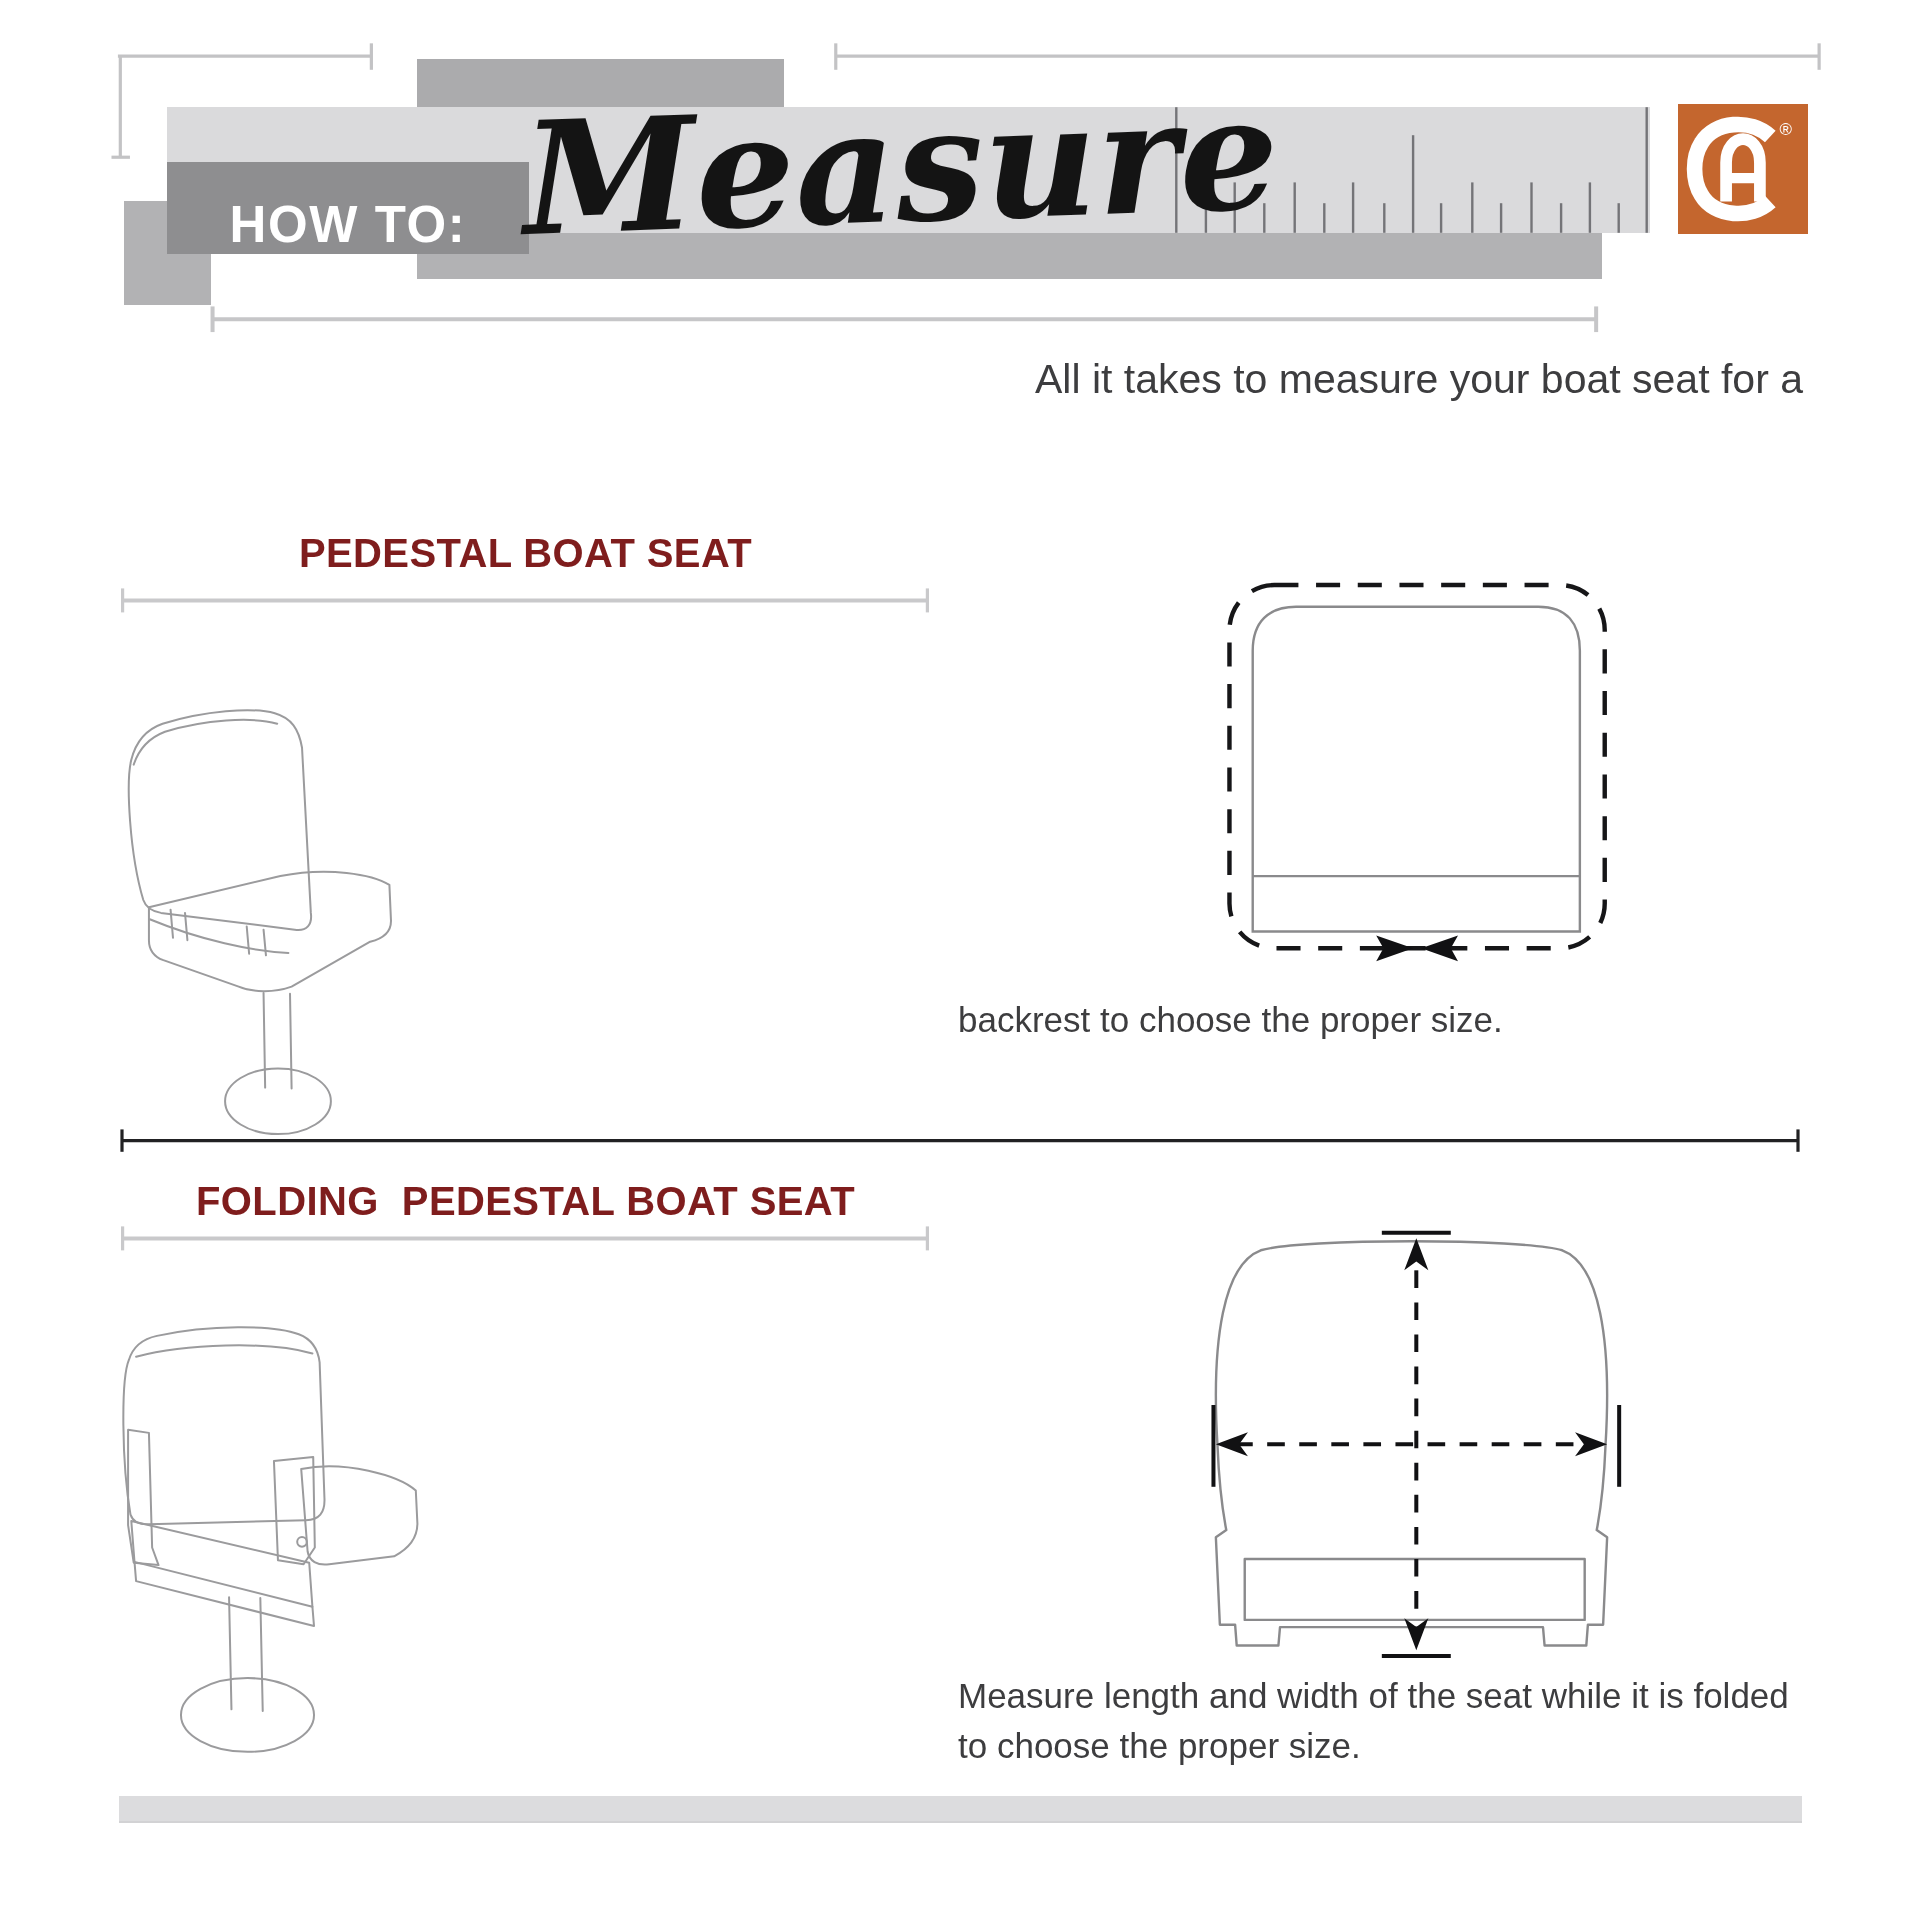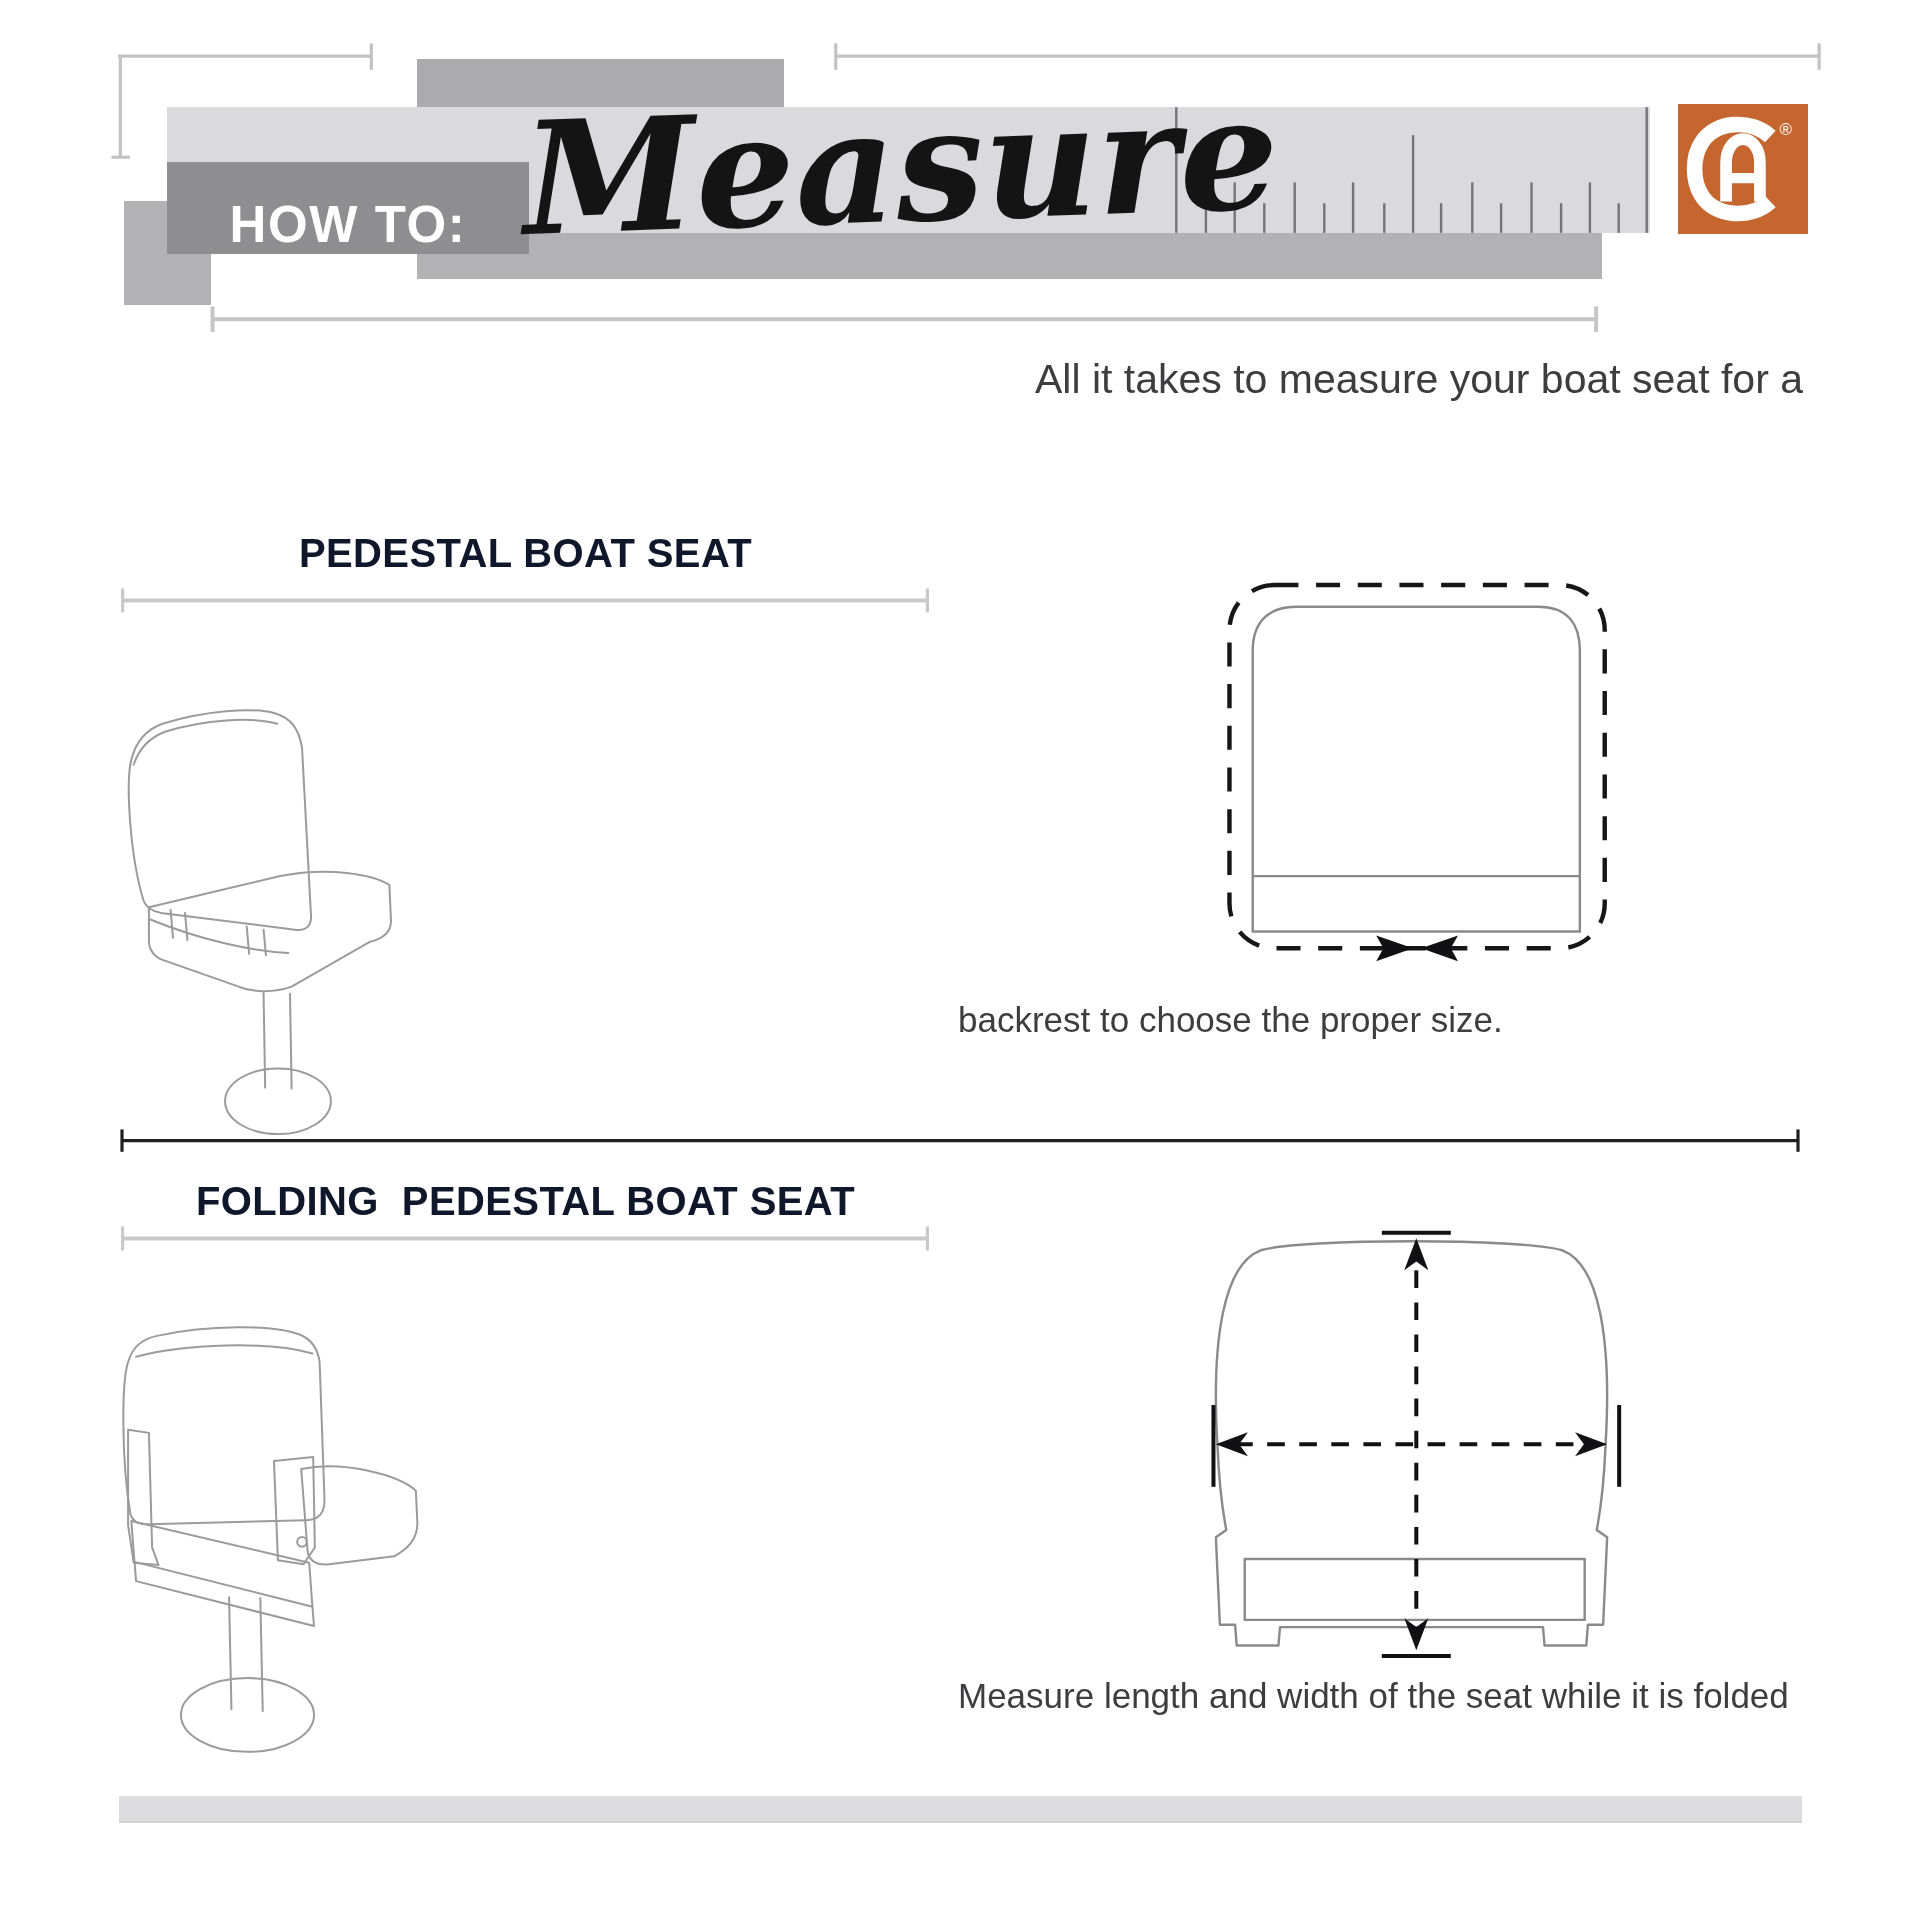--- a/index.html
+++ b/index.html
@@ -27,21 +27,21 @@
   }
   .logo-box{left:1678px;top:104px;width:130px;height:130px;background:#C4662E;}
   
   .intro{
     right:122px;top:351px;text-align:right;color:#3d3d3f;font-weight:300;
     font-size:41px;line-height:56px;white-space:nowrap;
   }
   .intro sup{font-size:0.45em;}
   
   .section-heading{
-    left:122px;width:807px;text-align:center;color:#0f172a;font-weight:bold;
+    left:122px;width:807px;text-align:center;color:#7f1d1d;font-weight:bold;
     font-size:40px;letter-spacing:0.4px;white-space:pre;
   }
   .heading-1{top:531px;}
   .heading-2{top:1171px;margin-top:8px;}
   
   .caption{
     left:958px;color:#3d3d3f;font-weight:300;font-size:35px;line-height:50px;white-space:nowrap;
   }
   .caption-1{top:995px;}
   .caption-2{top:1671px;}
@@ -206,16 +206,17 @@
   <g fill="#111113">
     <path d="M286,24 L271,64 L286,53 L301,64 Z"></path>
     <path d="M286,538 L271,498 L286,509 L301,498 Z"></path>
     <path d="M36,281 L76,266 L65,281 L76,296 Z"></path>
     <path d="M524,281 L484,266 L495,281 L484,296 Z"></path>
   </g>
 </svg>
 
 <div class="abs caption caption-2">
   <div>Measure length and width of the seat while it is folded</div>
+  <div>to choose the proper size.</div>
 </div>
 
 <div class="abs footer-bar"></div>
 
 
 </body></html>

